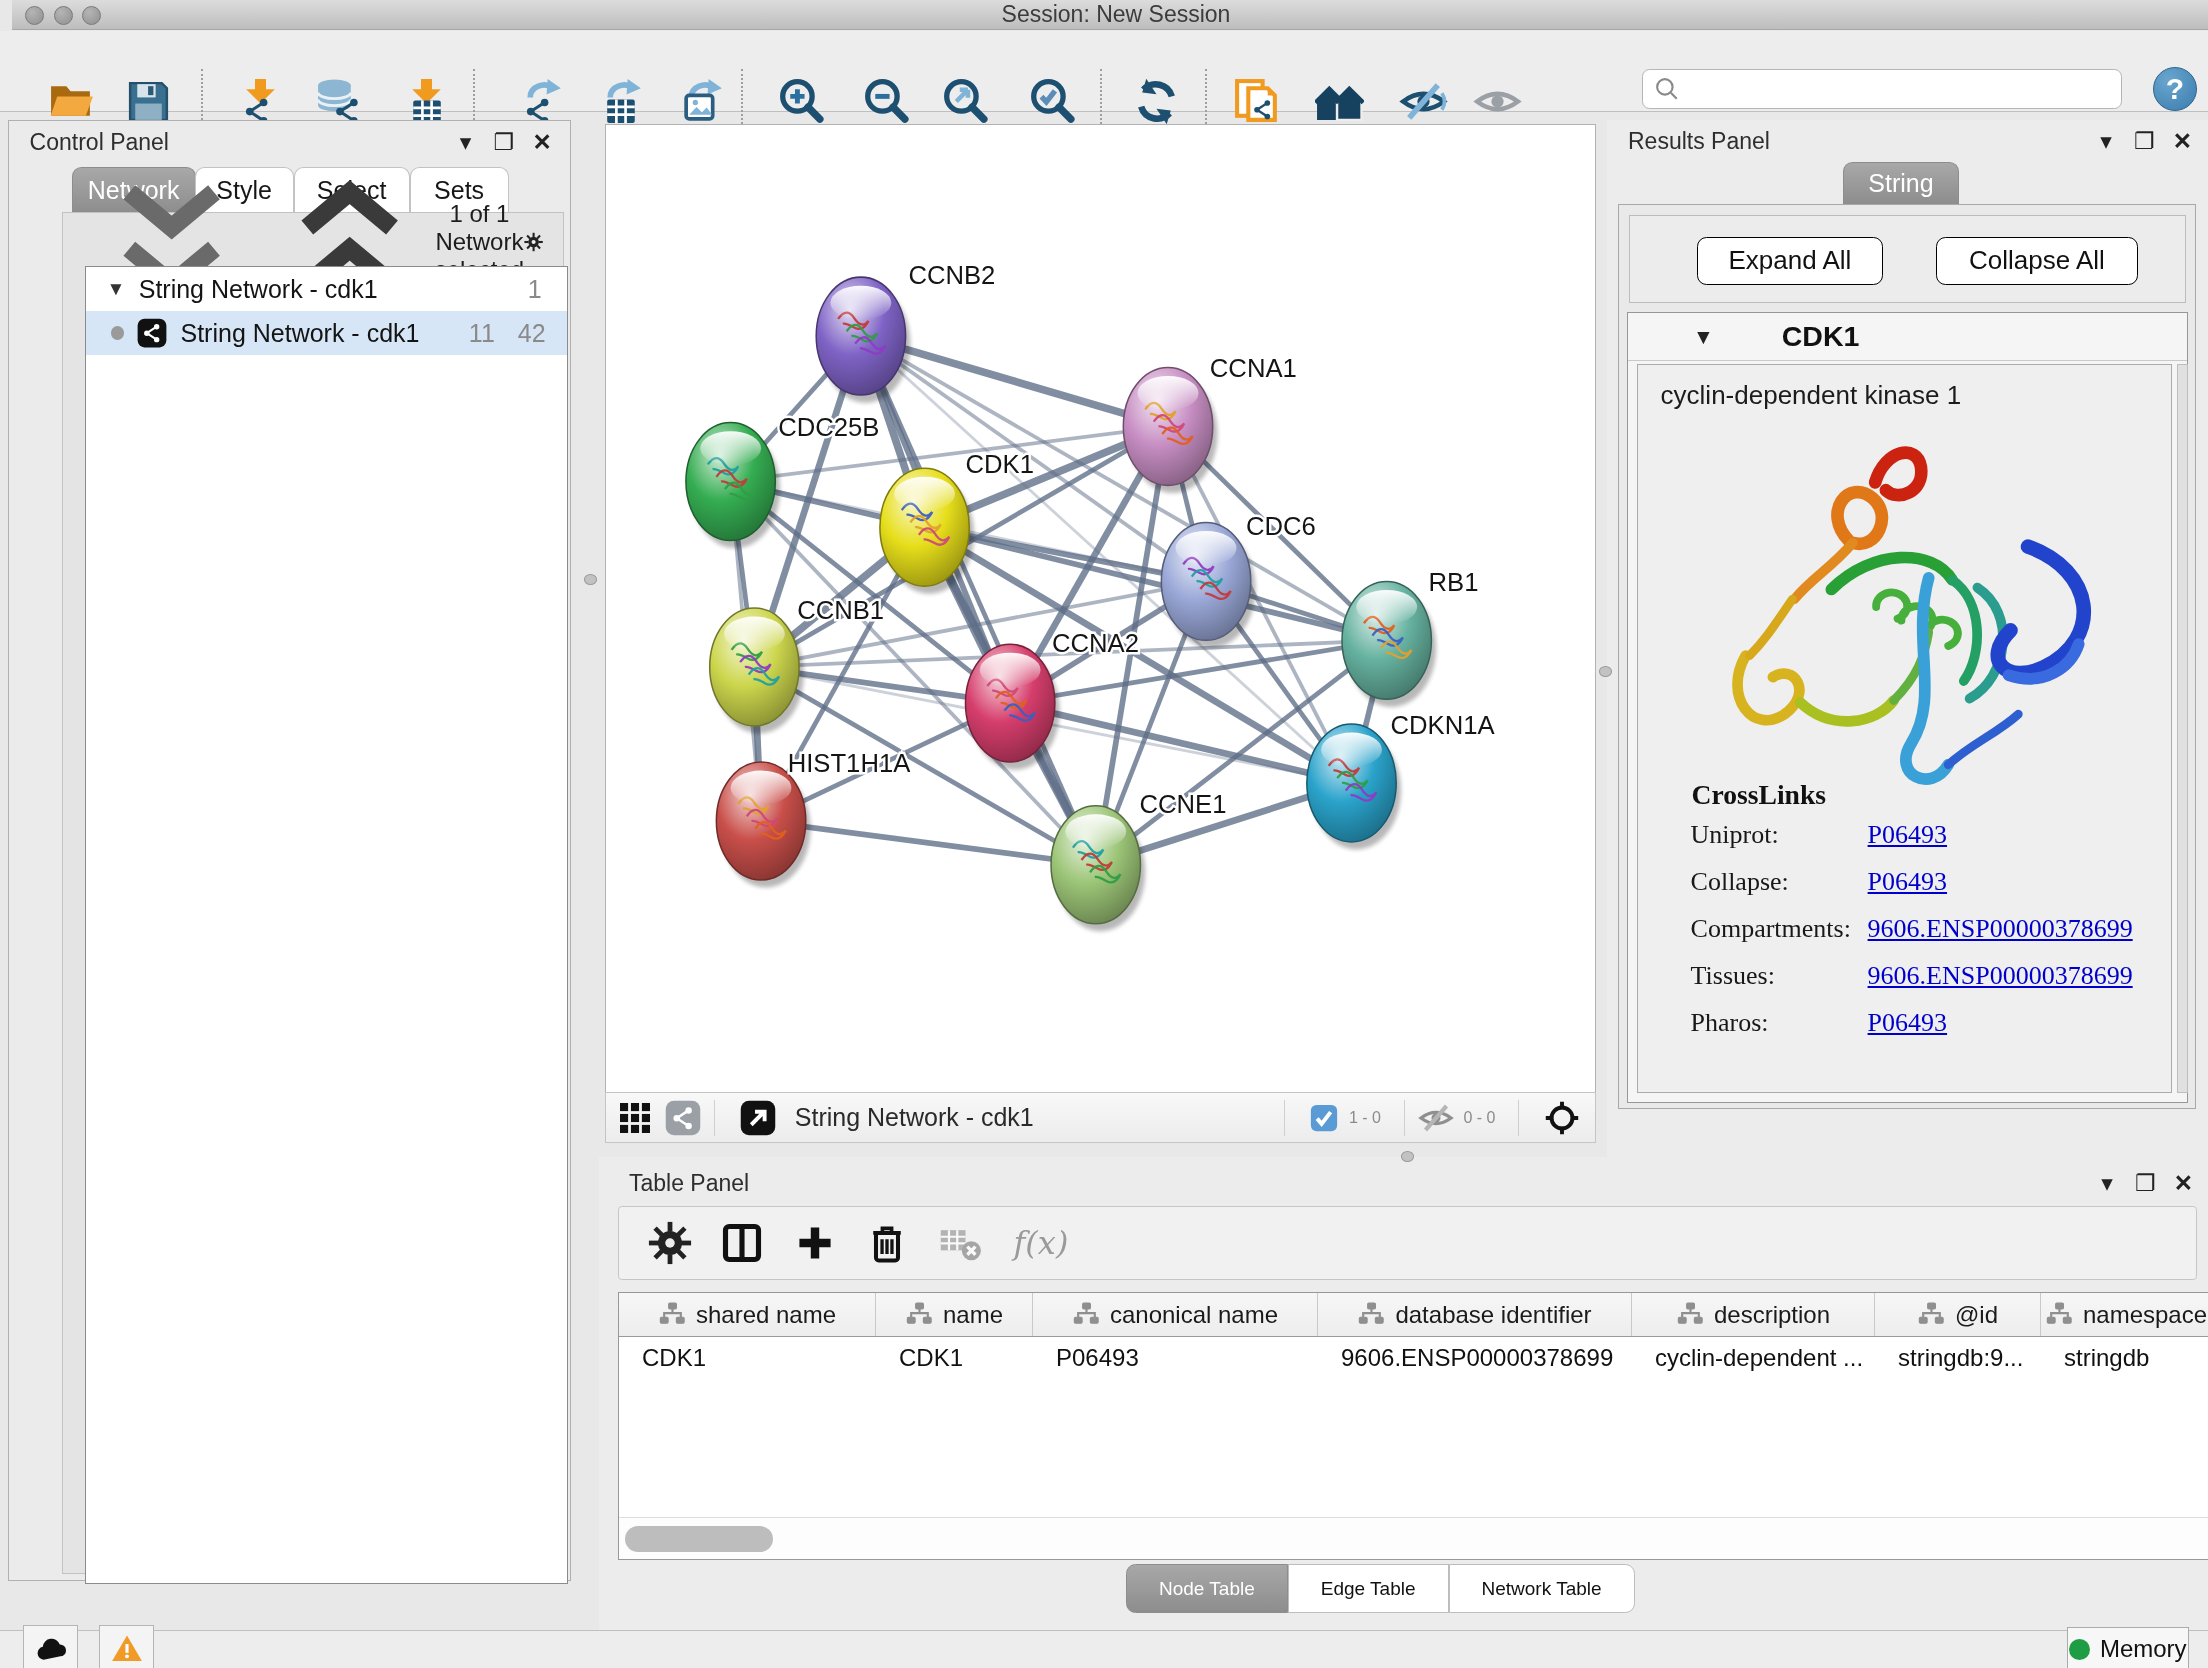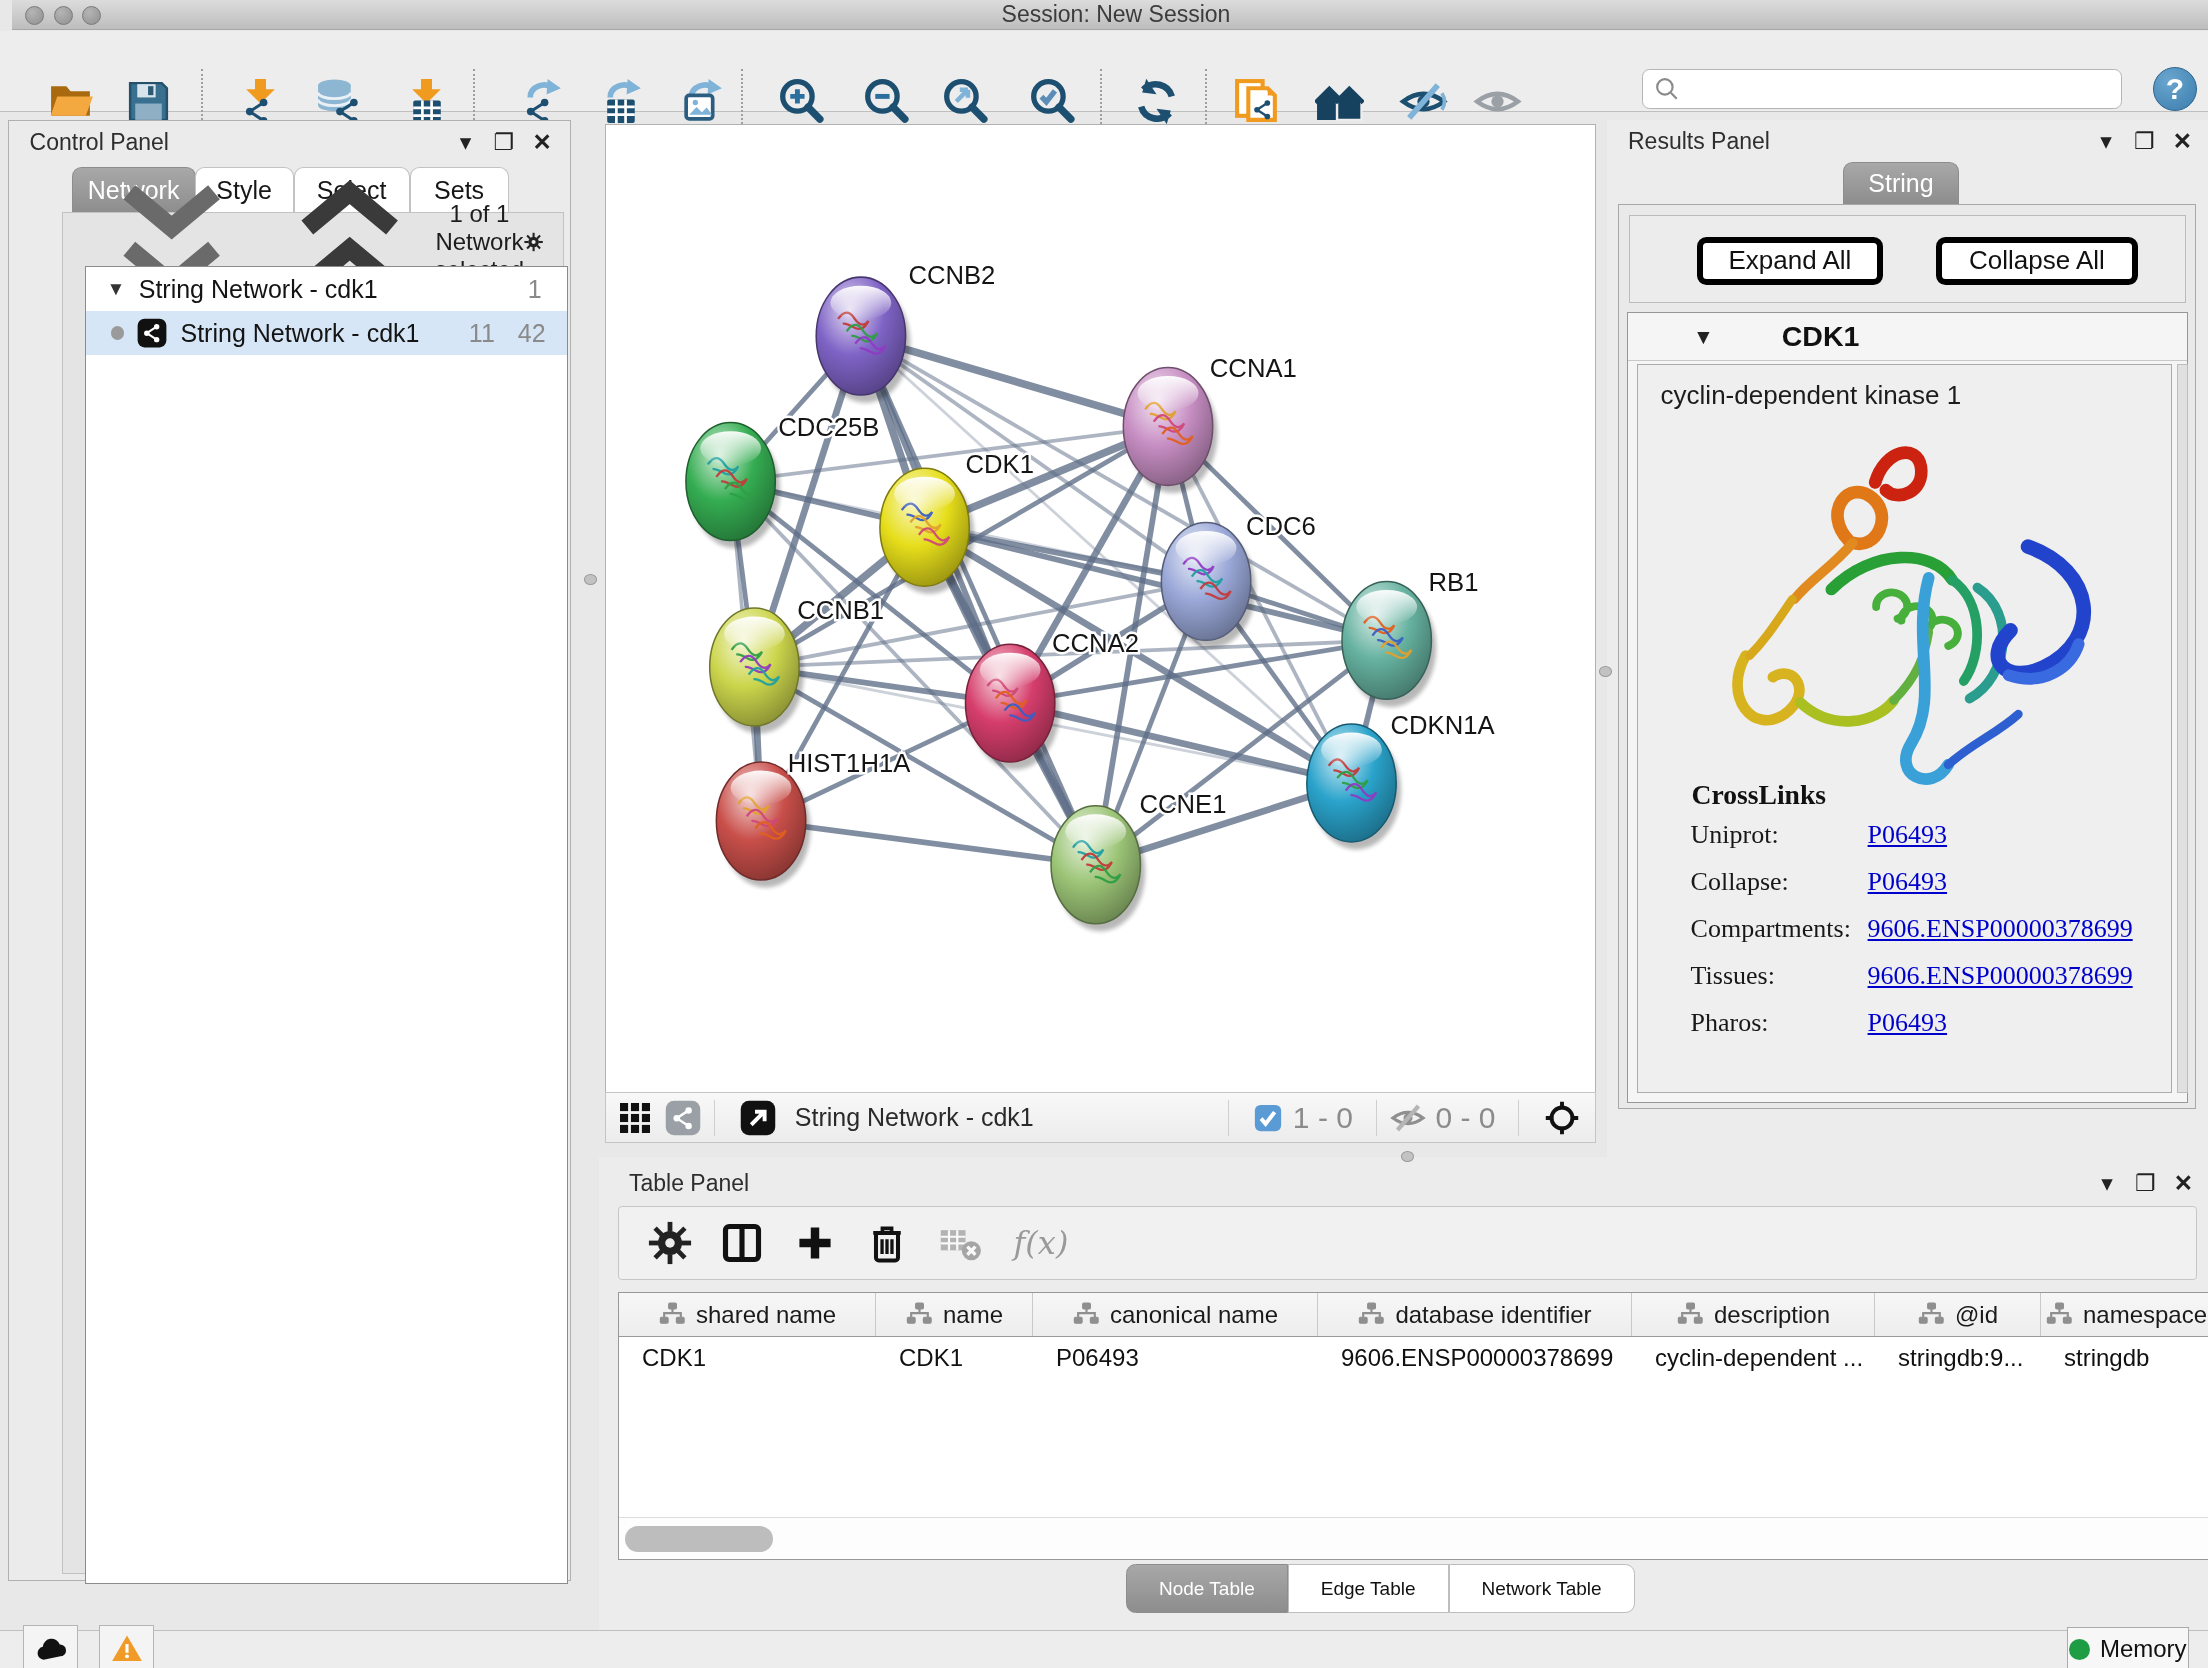--- a/index.html
+++ b/index.html
@@ -55,27 +55,27 @@
   .sharetile { width:30px; height:30px; margin-right:13.3px; }
 
   
   .netview { left:605px; top:124px; width:991px; height:969px; background:#fff; border:1px solid #b2b2b2; }
   .netbar { left:605px; top:1092px; width:991px; height:51px; background:linear-gradient(#f8f8f8,#ececec);
     border:1px solid #c4c4c4; display:flex; align-items:center; }
   .netbar .vsep { width:1px; height:36px; background:#cfcfcf; margin:0 13.3px; }
   .nbicon { width:36px; height:36px; margin-left:11.4px; }
   .nbicon svg { width:36px; height:36px; }
   .netbar .nettitle { font-size:25px; color:#2a2a2a; margin-left:19px; }
-  .netbar .cnts { font-size:30px; color:#8b8b8b; margin:0 9.5px; }
+  .netbar .cnts { font-size:16px; color:#8b8b8b; margin:0 9.5px; }
 
   
   .results { left:1607px; top:120px; width:601px; height:1037px; background:#ececec; }
   .rp-outer { position:absolute; left:11.4px; top:84px; width:578px; height:905px; background:#e9e9e9; border:1px solid #a8a8a8; }
   .rp-btnbox { position:absolute; left:9.5px; top:9.5px; width:557px; height:88px; background:#ececec; border:1px solid #bcbcbc; }
-  .rp-btn { position:absolute; top:21px; height:48px; background:#fff; border:6px solid #000000; border-radius:9.5px;
+  .rp-btn { position:absolute; top:21px; height:48px; background:#fff; border:1px solid #000000; border-radius:9.5px;
     font-size:26px; color:#111; display:flex; align-items:center; justify-content:center; }
   .entry { position:absolute; left:7.6px; top:107px; width:561px; height:791px; background:#f5f5f5; border:1px solid #979797; }
   .entry-head { height:48px; display:flex; align-items:center; border-bottom:1px solid #c9c9c9; }
   .entry-head .arr { font-size:21px; color:#222; margin-left:65px; }
   .entry-head .gene { font-size:28.5px; font-weight:bold; color:#111; margin-left:68px; }
   .entry-inner { position:absolute; left:8.6px; top:51px; width:535px; height:729px; background:#efefef; border:1px solid #ababab; }
   .entry-desc { font-size:26px; color:#1c1c1c; margin:15px 0 0 23px; }
   .serif { font-family:"Liberation Serif", serif; }
   .xl-title { font-size:27.6px; font-weight:bold; color:#111; margin:11.4px 0 7.6px 27px; }
   .crossrow { display:flex; font-size:26px; color:#181818; margin:0 0 17px 53px; }

